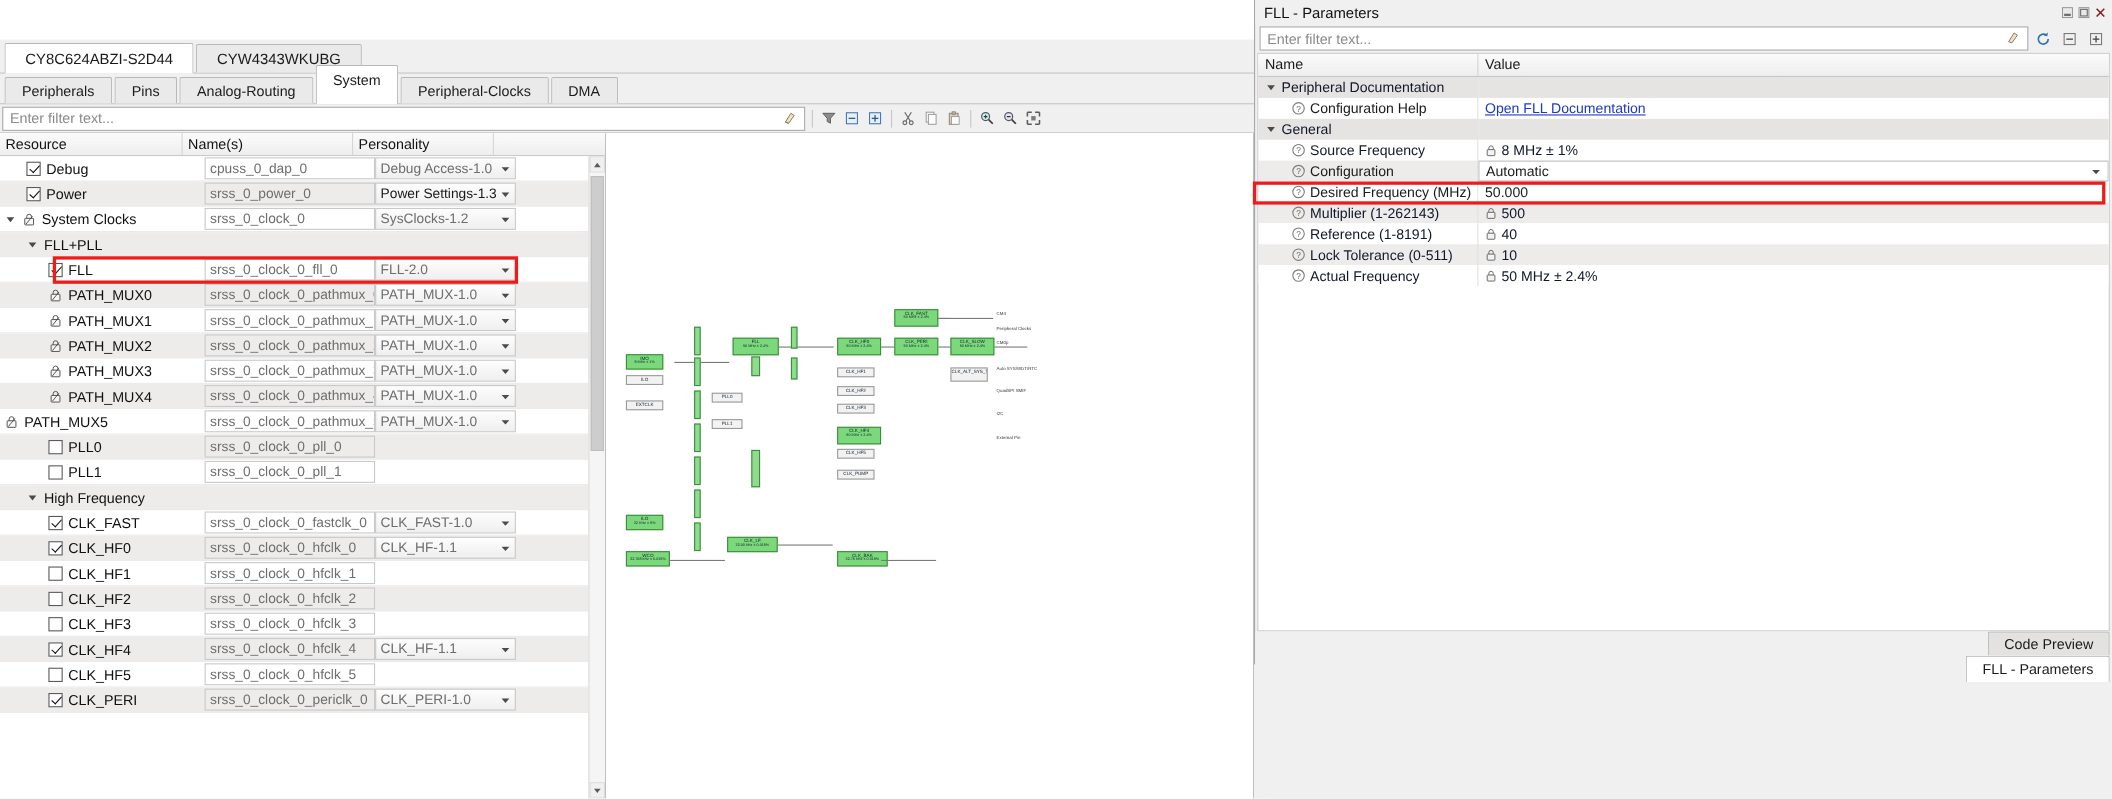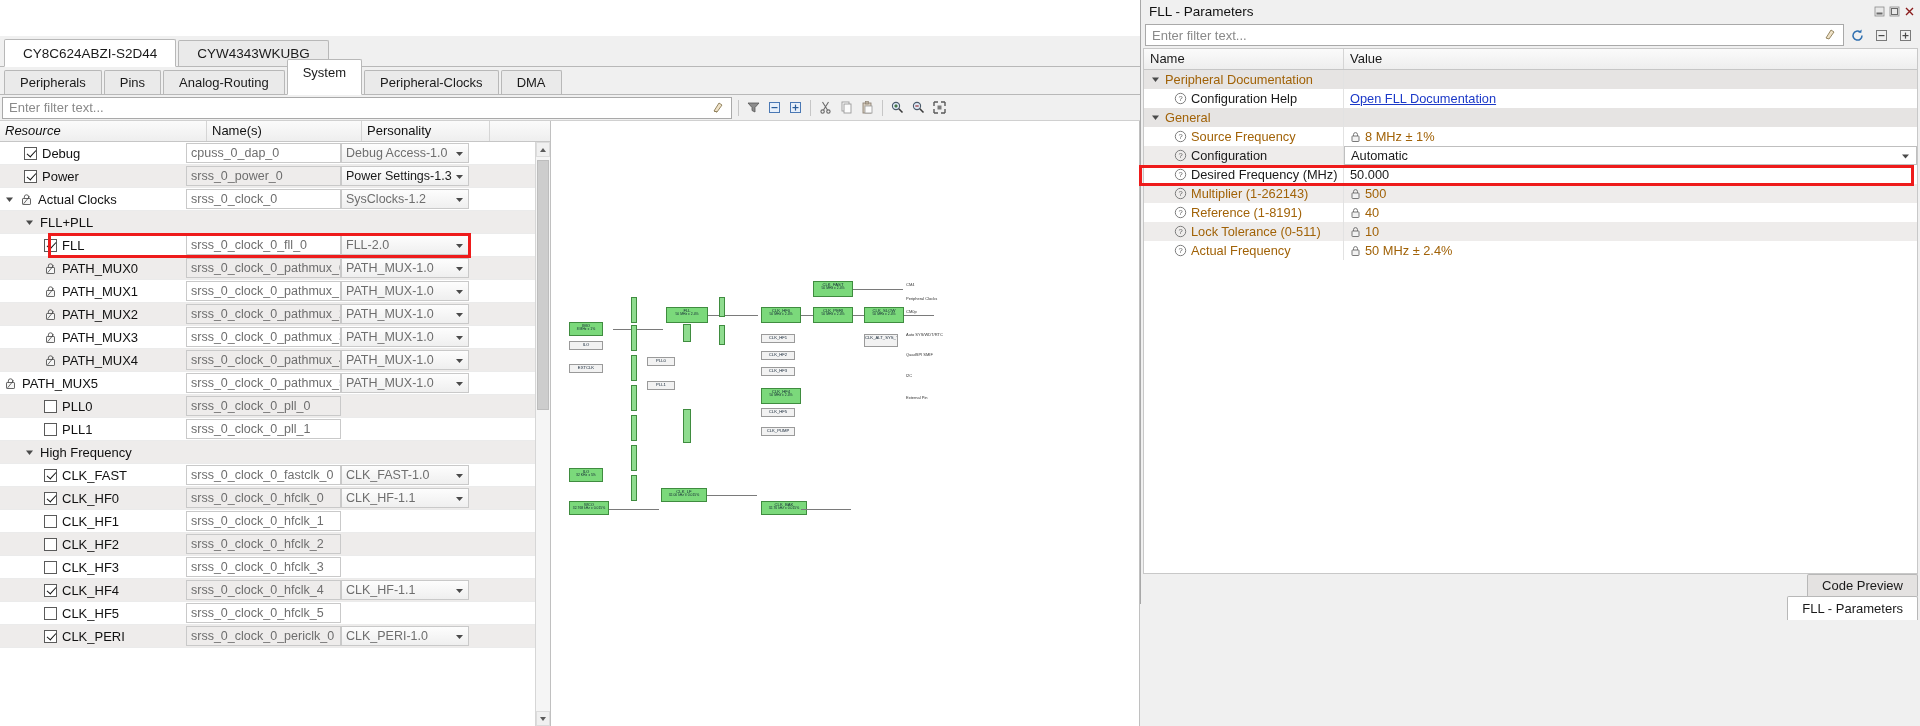--- a/index.html
+++ b/index.html
@@ -128,21 +128,21 @@
     position: relative;
   }
   .tree-header {
     display: flex; height: 21px;
     background: linear-gradient(#fbfbfb, #eeeeee);
     border-bottom: 1px solid #c6c6c6;
     font-size: 13px;
     flex: 0 0 21px;
   }
   .th { line-height: 20px; padding-left: 5px; border-right: 1px solid #d5d5d5; color: #111; }
-  .th.c1 { width: 207px; font-style: italic; }
+  .th.c1 { width: 166px; }
   .th.c2 { width: 155px; }
   .th.c3 { width: 128px; }
   .th.c4 { flex: 1; border-right: none; }
 
   .tree-scrollarea { flex: 1; position: relative; overflow: hidden; }
   .tree-rows { position: absolute; top:0; left:0; right: 15px; bottom: 0; }
 
   .trow {
     display: flex; height: 23px; align-items: stretch;
     font-size: 13px;
@@ -285,21 +285,21 @@
   }
   .rp-name.group { background: #e6e4e3; color: #6d6d6d; }
   .rp-val { flex: 1; display: flex; align-items: center; gap: 4px; padding-left: 6px; white-space: nowrap; }
   .rp-val.group { background: #e6e4e3; }
   .rp-val.combo {
     background: #fff; border: 1px solid #bfbfbf; margin: 0; position: relative;
   }
   .rp-val.editing {
     background: #ffffff;
   }
-  .dim { color: #a16207; }
+  .dim { color: #0f172a; }
   .link { color: #1c39c8; text-decoration: underline; cursor: pointer; }
   .help-icon { width: 13px; height: 13px; flex: 0 0 13px; }
   .lock-small { width: 11px; height: 12px; flex: 0 0 11px; }
   .tw-small { width: 11px; height: 11px; flex:0 0 11px; display:flex; align-items:center; justify-content:center;}
   .sel-arrow { position:absolute; right: 6px; top: 50%; transform: translateY(-50%); }
 
   .highlight-box {
     position: absolute; border: 3px solid #ee1b1b; pointer-events: none;
   }
 
@@ -461,21 +461,21 @@
                       <path d="M1 2.5 L8 2.5 L4.5 7 Z" fill="#4a4a4a"></path>
                     </svg>
                   </span>
                   <span class="lockicon">
                     <svg width="13" height="13" viewBox="0 0 13 13">
                       <rect x="2.5" y="5.5" width="8" height="6" rx="0.6" fill="#f6f6f6" stroke="#555" stroke-width="0.9"></rect>
                       <path d="M4.3 5.5 V4 a2.2 2.2 0 0 1 4.4 0 V5.5" fill="none" stroke="#555" stroke-width="0.9"></path>
                       <path d="M3.6 10.8 L9.6 3.4" stroke="#444" stroke-width="0.8"></path>
                     </svg>
                   </span>
-                  <span class="res-label">Actual Clocks</span>
+                  <span class="res-label">System Clocks</span>
                 </div>
                 <div class="cell-name">srss_0_clock_0</div>
                 <div class="cell-pers combo">
                   <span>SysClocks-1.2</span>
                   <span class="combo-arrow">
                     <svg width="9" height="9" viewBox="0 0 9 9">
                       <path d="M1 3 L8 3 L4.5 7 Z" fill="#4a4a4a"></path>
                     </svg>
                   </span>
                 </div>

